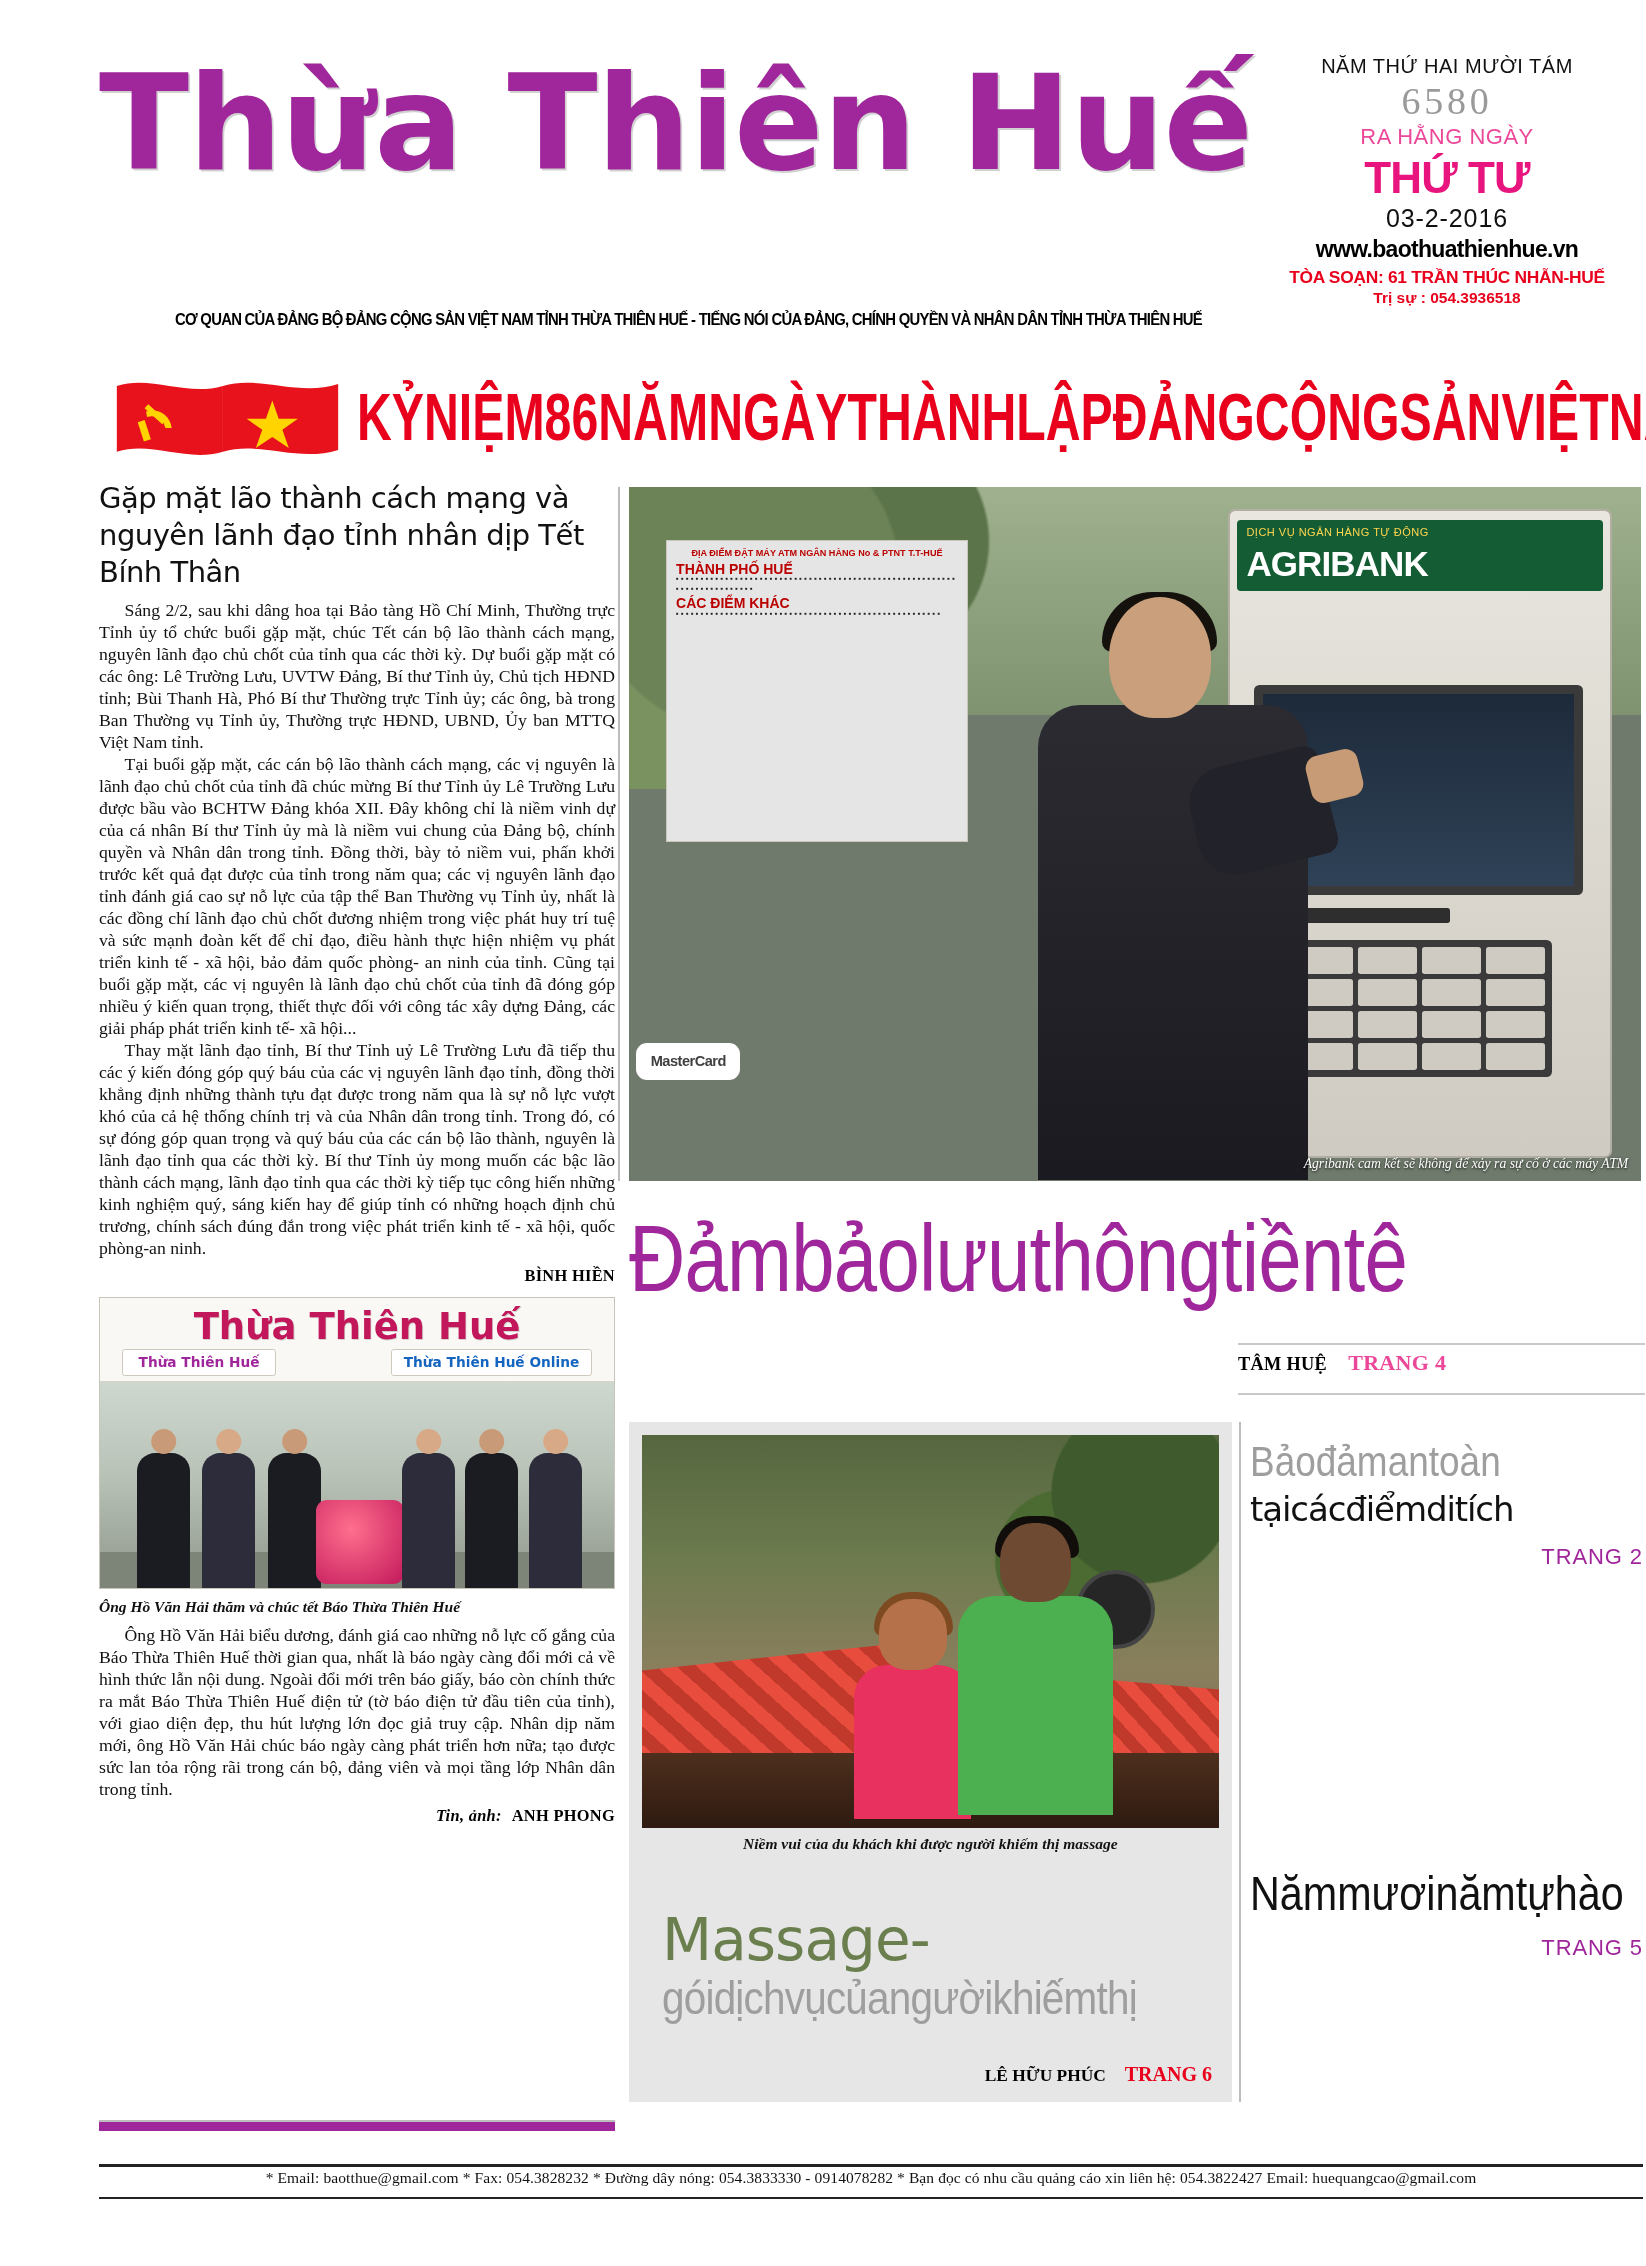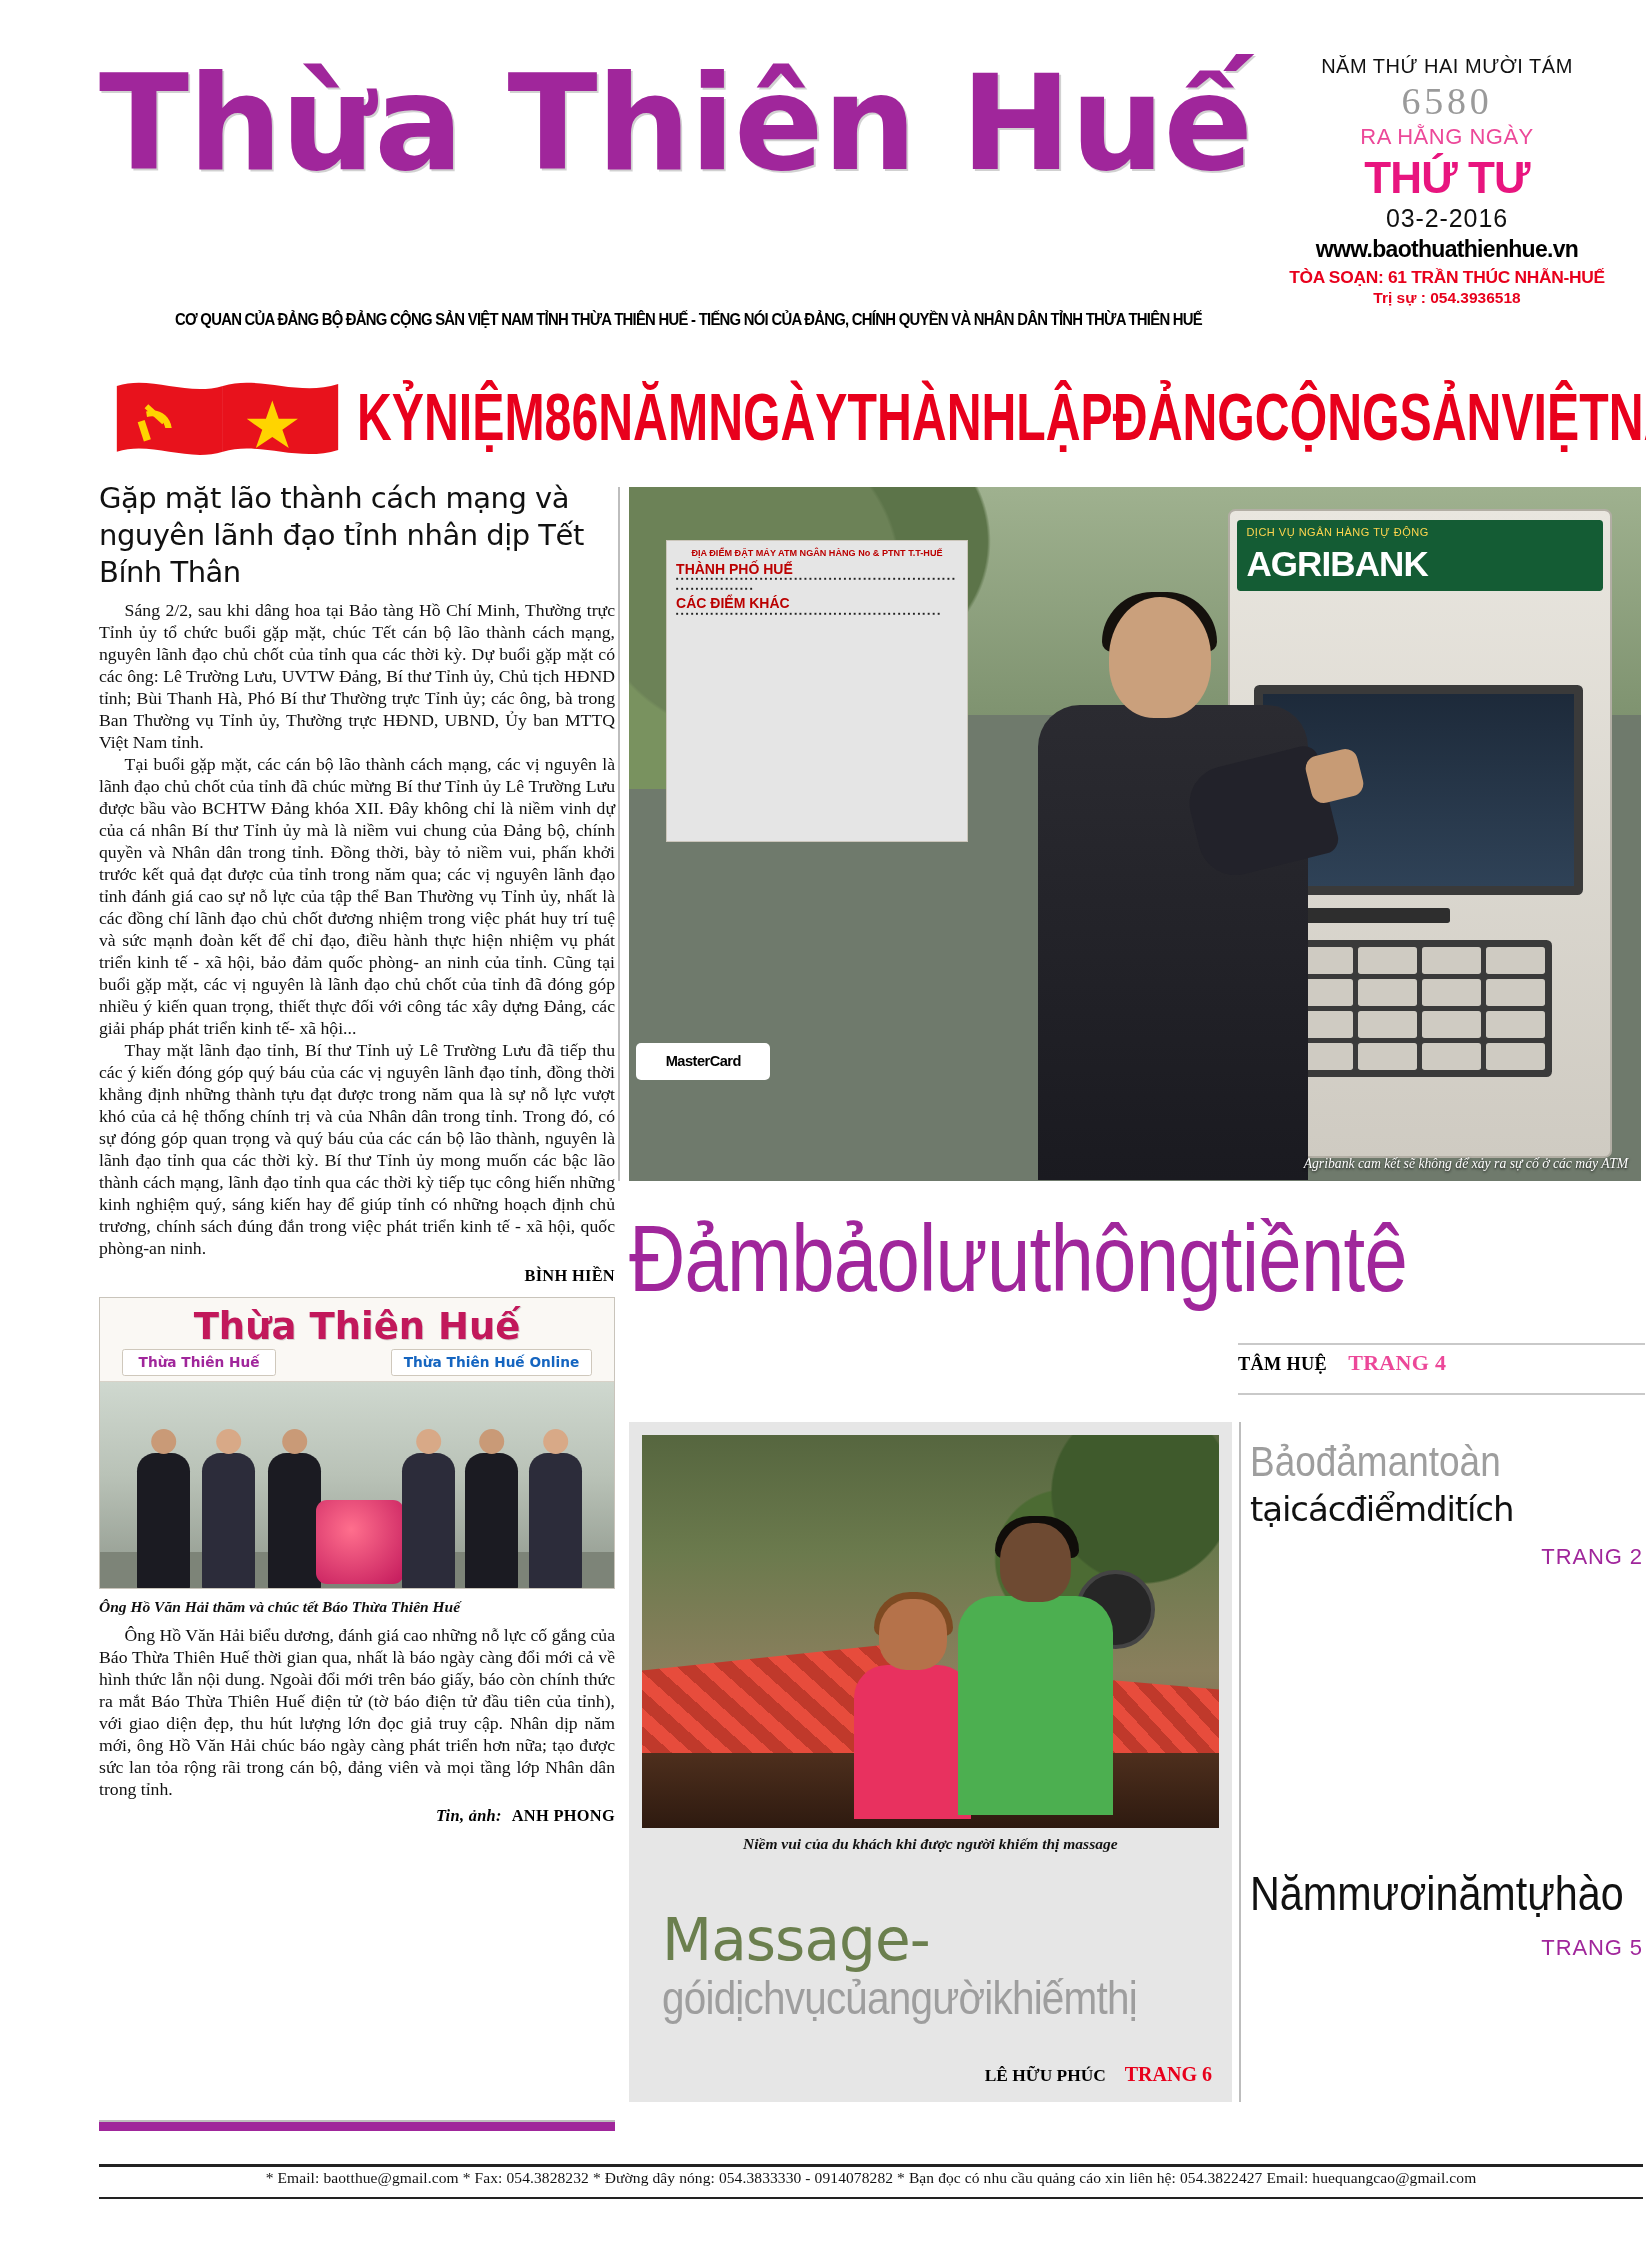--- a/index.html
+++ b/index.html
@@ -211,23 +211,23 @@
     background:#22222a; border-radius:37px 14.6px 14.6px 37px; transform:rotate(-14deg); }
   .ap-hand { position:absolute; right:-37px; top:155px; width:53px; height:48px;
     background:#c79b75; border-radius:12.8px; transform:rotate(-14deg); }
   .atm-caption {
     position:absolute; right:12.8px; bottom:9.1px; width:347px;
     color:#fff; font-family:"Liberation Serif", serif; font-style:italic;
     font-size:13.7px; line-height:17.4px; text-align:right;
     text-shadow:0 0.9px 2.7px rgba(0,0,0,.9);
   }
   .atm-mc {
-    position:absolute; left:7.3px; bottom:101px; width:134px; height:37px;
-    background:#fff; border-radius:5px; font-size:14.6px; font-weight:bold;
-    color:#000000; text-align:center; line-height:37px; letter-spacing:-0.5px;
+    position:absolute; left:7.3px; bottom:101px; width:104px; height:37px;
+    background:#fff; border-radius:11px; font-size:14.6px; font-weight:bold;
+    color:#404040; text-align:center; line-height:37px; letter-spacing:-0.5px;
   }
 
   .center-hl {
     position:absolute; left:629px; top:1204px; width:1012px; height:110px;
     color:#A0269B;
     font-family:"Liberation Sans Narrow","Liberation Sans",sans-serif;
     font-size:95px; line-height:108px; white-space:nowrap;
     letter-spacing:-0.9px;
     transform:scaleX(0.82); transform-origin:left center;
   }

